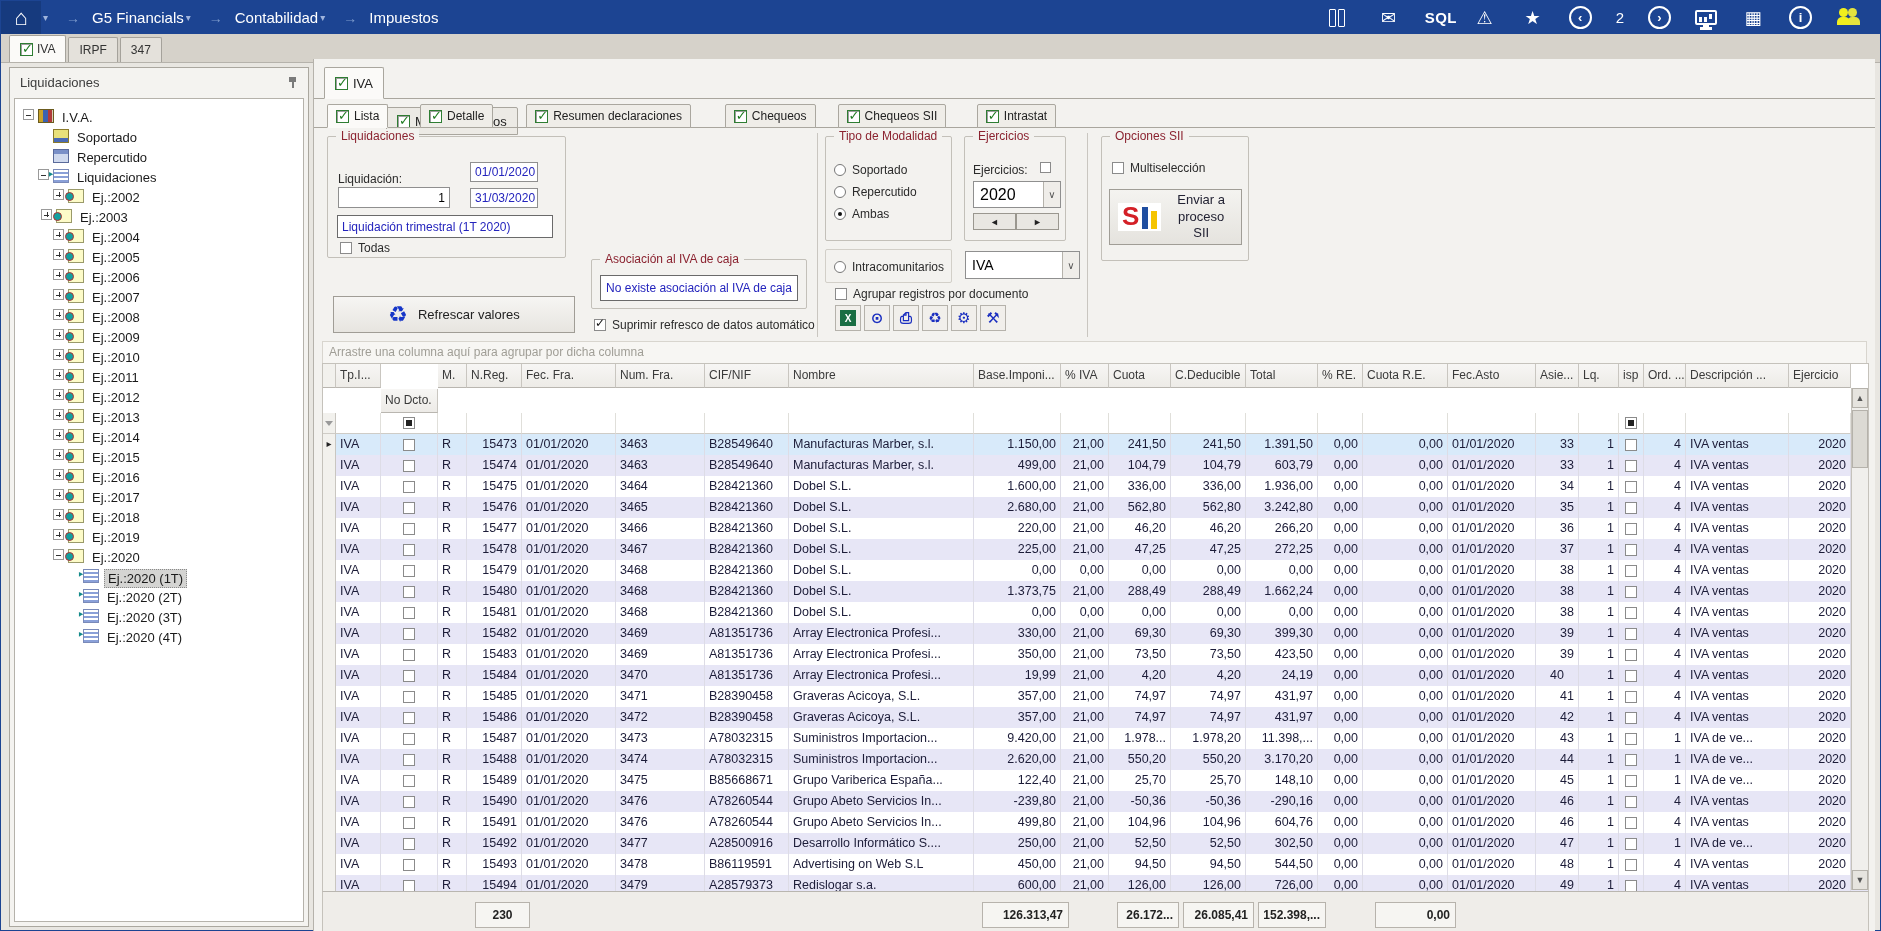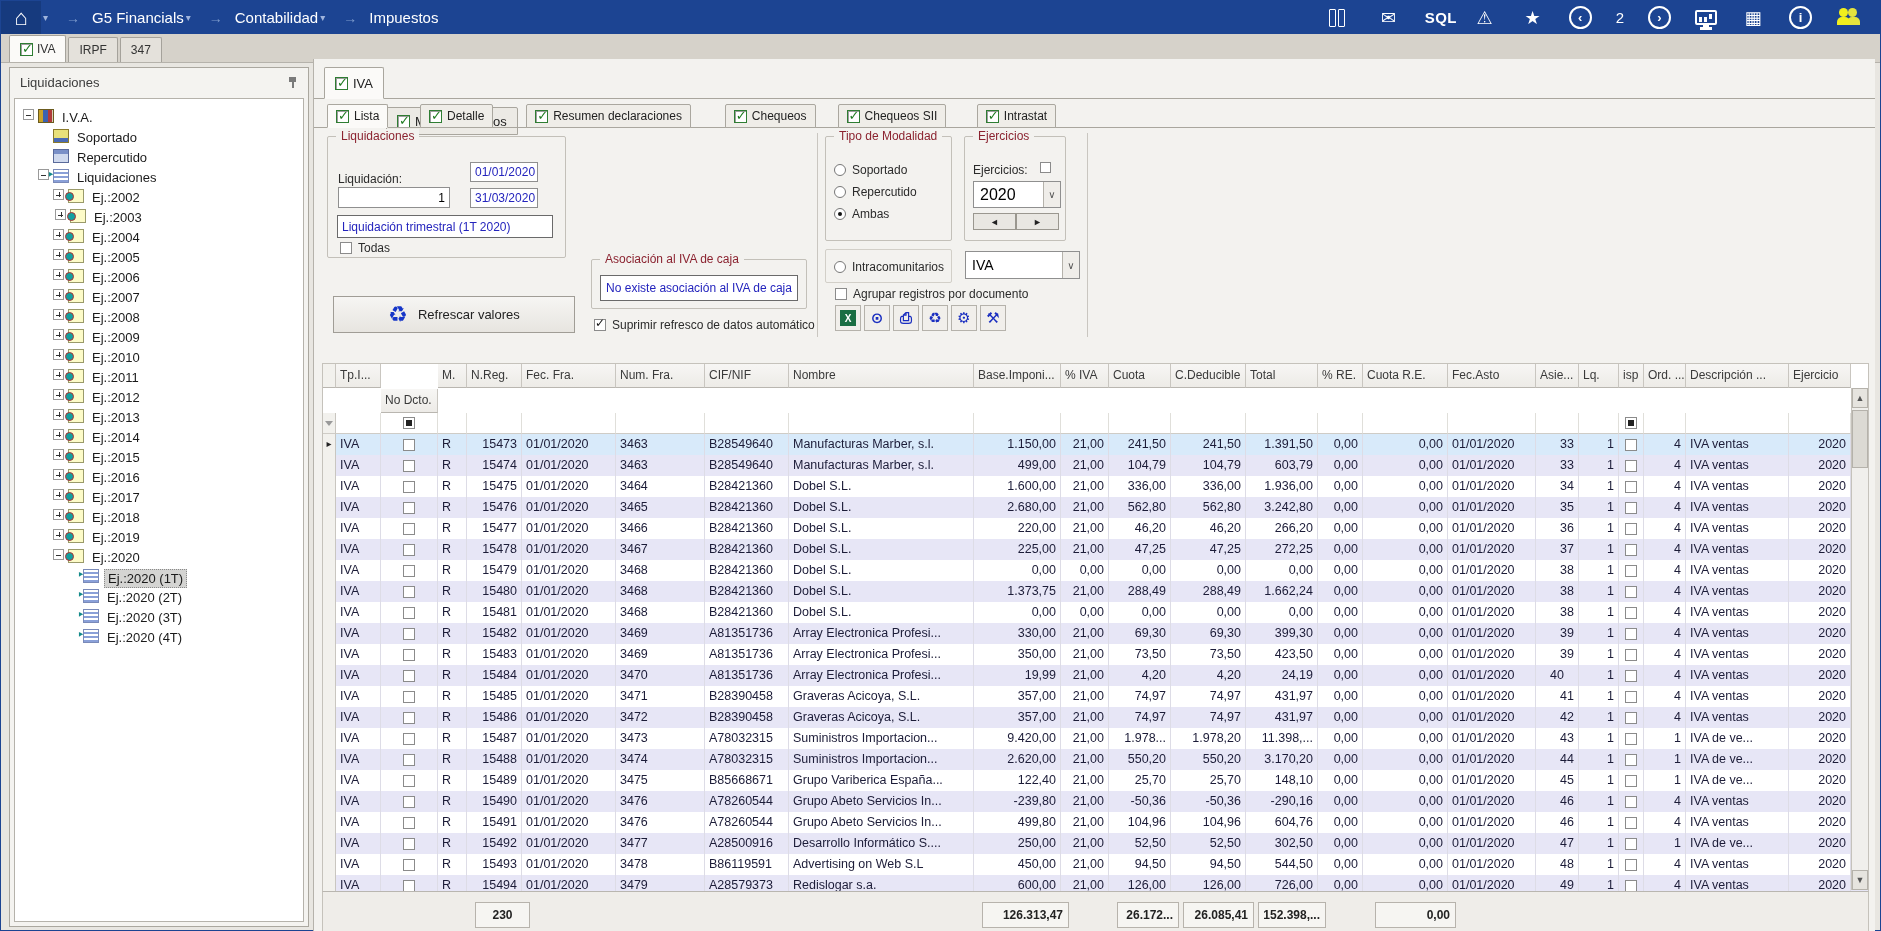--- a/index.html
+++ b/index.html
@@ -198,21 +198,21 @@
         <div class="tnode" style="padding-left: 23px;">
           <span class="exp minus"></span>
           <span class="ticon ti-list"></span>
           <span class="tlabel">Liquidaciones</span>
         </div>
         <div class="tnode" style="padding-left: 38px;">
           <span class="exp plus"></span>
           <span class="ticon ti-note"></span>
           <span class="tlabel">Ej.:2002</span>
         </div>
-        <div class="tnode" style="padding-left: 40px;">
+        <div class="tnode" style="padding-left: 26px;">
           <span class="exp plus"></span>
           <span class="ticon ti-note"></span>
           <span class="tlabel">Ej.:2003</span>
         </div>
         <div class="tnode" style="padding-left: 38px;">
           <span class="exp plus"></span>
           <span class="ticon ti-note"></span>
           <span class="tlabel">Ej.:2004</span>
         </div>
         <div class="tnode" style="padding-left: 38px;">
@@ -451,21 +451,37 @@
         <span class="arrowbox">∨</span>
       </div>
       <div class="spin" style="left:8px;top:76px;">
         <span>◄</span>
         <span>►</span>
       </div>
     </div>
 
     <div class="splitter" style="left:773px;top:74px;height:204px;"></div>
 
-
+    <div class="fs" style="left:787px;top:77px;width:148px;height:125px;">
+      <span class="legend">Opciones SII</span>
+      <div class="cbrow" style="left:10px;top:24px;">
+        <span class="cb"></span>
+        <span>Multiselección</span>
+      </div>
+      <div class="sii-btn" style="left:7px;top:52px;width:133px;height:56px;">
+        <span class="sii-logo">
+          <span class="sii-s">S</span>
+            <span class="sii-bar b"></span>
+            <span class="sii-bar y"></span>
+        </span>
+        <span class="sii-txt">Enviar a proceso SII</span>
+      </div>
+    </div>
+
+    <div class="grid-hint">Arrastre una columna aquí para agrupar por dicha columna</div>
     <div class="grid" id="grid">
         <div class="ghead">
           <span class="c ind" style="width: 13px;"></span>
           <span class="c " style="width: 45px;">Tp.I...</span>
           <span class="c " style="width: 57px; margin-top: 25px;">No Dcto.</span>
           <span class="c " style="width: 29px;">M.</span>
           <span class="c " style="width: 55px;">N.Reg.</span>
           <span class="c " style="width: 94px;">Fec. Fra.</span>
           <span class="c " style="width: 89px;">Num. Fra.</span>
           <span class="c " style="width: 84px;">CIF/NIF</span>

